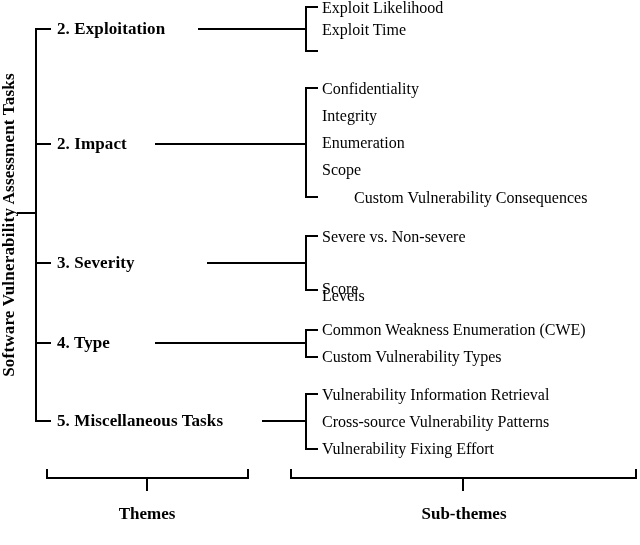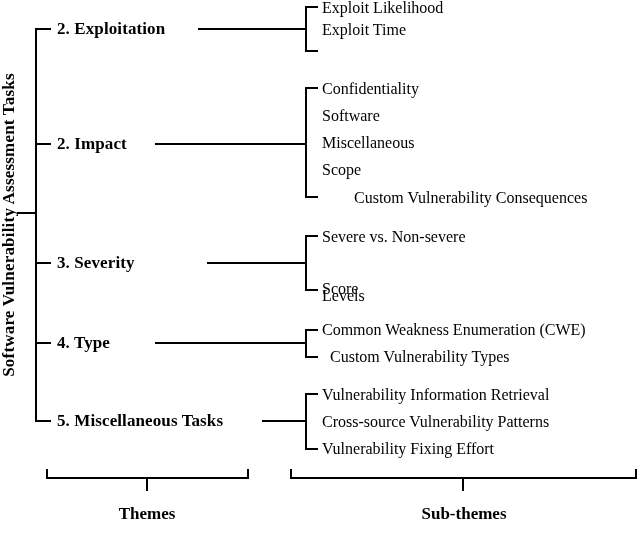--- a/index.html
+++ b/index.html
@@ -70,37 +70,37 @@
   <div class="line" style="left:305px;top:6px;width:2px;height:46px;"></div>
   <div class="line" style="left:305px;top:6px;width:13px;height:2px;"></div>
   <div class="line" style="left:305px;top:50px;width:13px;height:2px;"></div>
   <div class="sub" style="top:8px;">Exploit Likelihood</div>
   <div class="sub" style="top:30px;">Exploit Time</div>
 
   <div class="line" style="left:305px;top:87px;width:2px;height:111px;"></div>
   <div class="line" style="left:305px;top:87px;width:13px;height:2px;"></div>
   <div class="line" style="left:305px;top:196px;width:13px;height:2px;"></div>
   <div class="sub" style="top:89px;">Confidentiality</div>
-  <div class="sub" style="top:116px;">Software</div>
-  <div class="sub" style="top:143px;">Miscellaneous</div>
+  <div class="sub" style="top:116px;">Integrity</div>
+  <div class="sub" style="top:143px;">Enumeration</div>
   <div class="sub" style="top:170px;text-align:right;">Scope</div>
   <div class="sub" style="top:198px;margin-left:32px;">Custom Vulnerability Consequences</div>
 
   <div class="line" style="left:305px;top:235px;width:2px;height:56px;"></div>
   <div class="line" style="left:305px;top:235px;width:13px;height:2px;"></div>
   <div class="line" style="left:305px;top:289px;width:13px;height:2px;"></div>
   <div class="sub" style="top:237px;">Severe vs. Non-severe</div>
   <div class="sub" style="top:264px;margin-top:25px;">Score</div>
   <div class="sub" style="top:296px;">Levels</div>
 
   <div class="line" style="left:305px;top:329px;width:2px;height:29px;"></div>
   <div class="line" style="left:305px;top:329px;width:13px;height:2px;"></div>
   <div class="line" style="left:305px;top:356px;width:13px;height:2px;"></div>
   <div class="sub" style="top:330px;">Common Weakness Enumeration (CWE)</div>
-  <div class="sub" style="top:357px;margin-left:8px;">Custom Vulnerability Types</div>
+  <div class="sub" style="top:357px;">Custom Vulnerability Types</div>
 
   <div class="line" style="left:305px;top:393px;width:2px;height:57px;"></div>
   <div class="line" style="left:305px;top:393px;width:13px;height:2px;"></div>
   <div class="line" style="left:305px;top:448px;width:13px;height:2px;"></div>
   <div class="sub" style="top:395px;">Vulnerability Information Retrieval</div>
   <div class="sub" style="top:422px;">Cross-source Vulnerability Patterns</div>
   <div class="sub" style="top:449px;">Vulnerability Fixing Effort</div>
 
   <div class="line" style="left:46px;top:477px;width:203px;height:2px;"></div>
   <div class="line" style="left:46px;top:469px;width:2px;height:10px;"></div>

